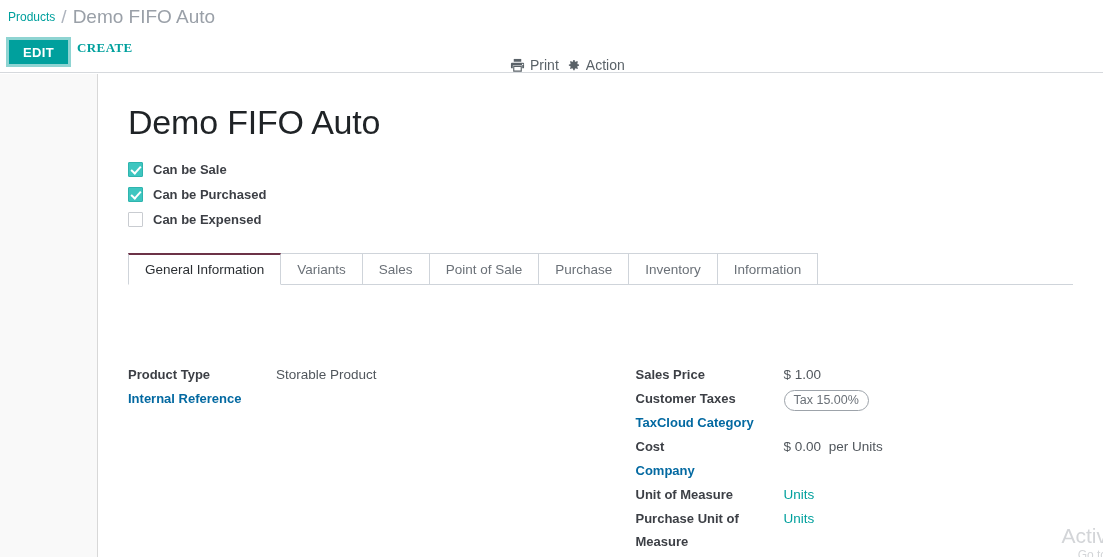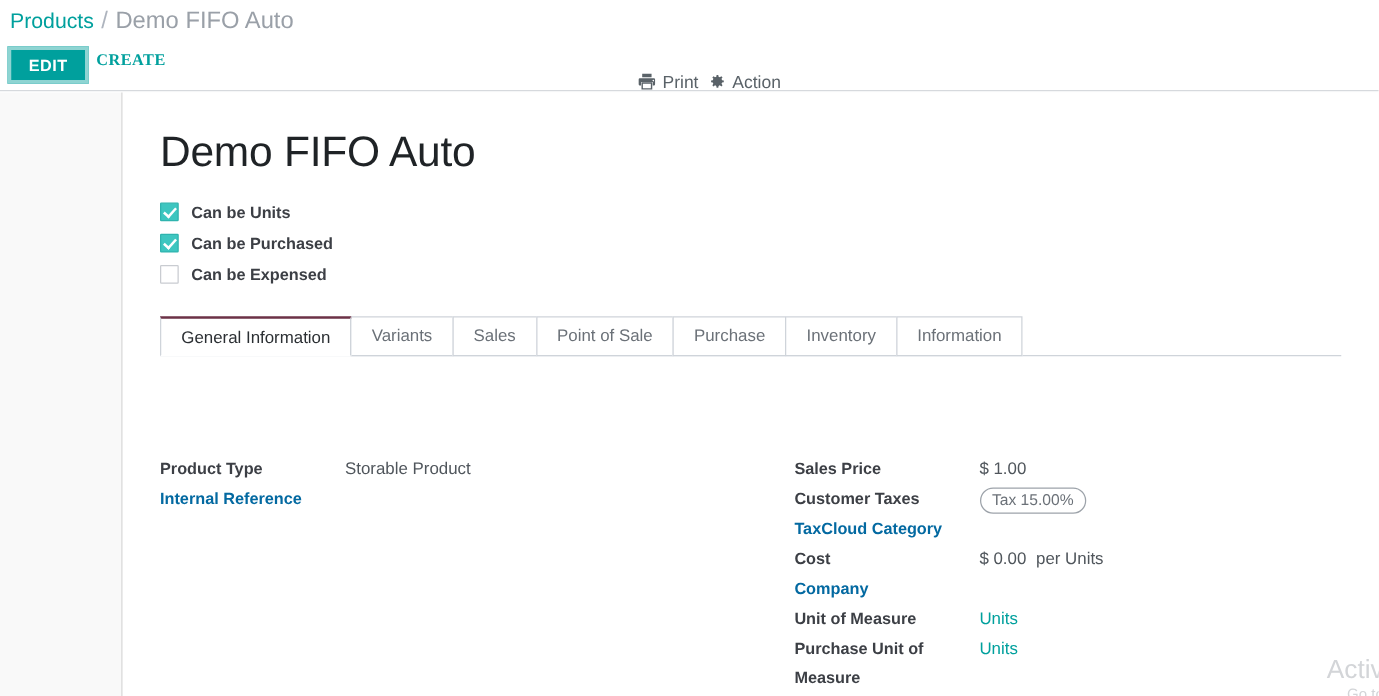--- a/index.html
+++ b/index.html
@@ -24,21 +24,21 @@
     position: absolute;
     left: 0; top: 0;
     width: 1103px; height: 33px;
     display: flex;
     align-items: center;
     padding-left: 8px;
     background: #ffffff;
   }
   .crumb-link {
     color: #00A09D;
-    font-size: 17px;
+    font-size: 12px;
     text-decoration: none;
     cursor: pointer;
   }
   .crumb-sep {
     color: #aeb4be;
     font-size: 19px;
     margin: 0 6px;
   }
   .crumb-current {
     color: #9aa0a8;
@@ -168,21 +168,21 @@
     font-weight: bold;
     color: #3c3f45;
   }
 
   
   .tabs {
     position: relative;
     margin-top: 21px;
     height: 32px;
     display: flex;
-    align-items: center;
+    align-items: flex-start;
     border-bottom: 1px solid #cfd4da;
   }
   .tab {
     height: 32px;
     padding: 0 16px;
     display: flex;
     align-items: center;
     font-size: 13.5px;
     color: #6b7178;
     background: #ffffff;
@@ -330,21 +330,21 @@
   </div>
 
   <div class="page-body">
     <div class="sheet">
 
       <h1 class="record-title">Demo FIFO Auto</h1>
 
       <div class="cb-group">
         <label class="cb-row">
           <span class="cb-box checked"></span>
-          <span class="cb-label">Can be Units</span>
+          <span class="cb-label">Can be Sale</span>
         </label>
         <label class="cb-row">
           <span class="cb-box checked"></span>
           <span class="cb-label">Can be Purchased</span>
         </label>
         <label class="cb-row">
           <span class="cb-box"></span>
           <span class="cb-label">Can be Expensed</span>
         </label>
       </div>

